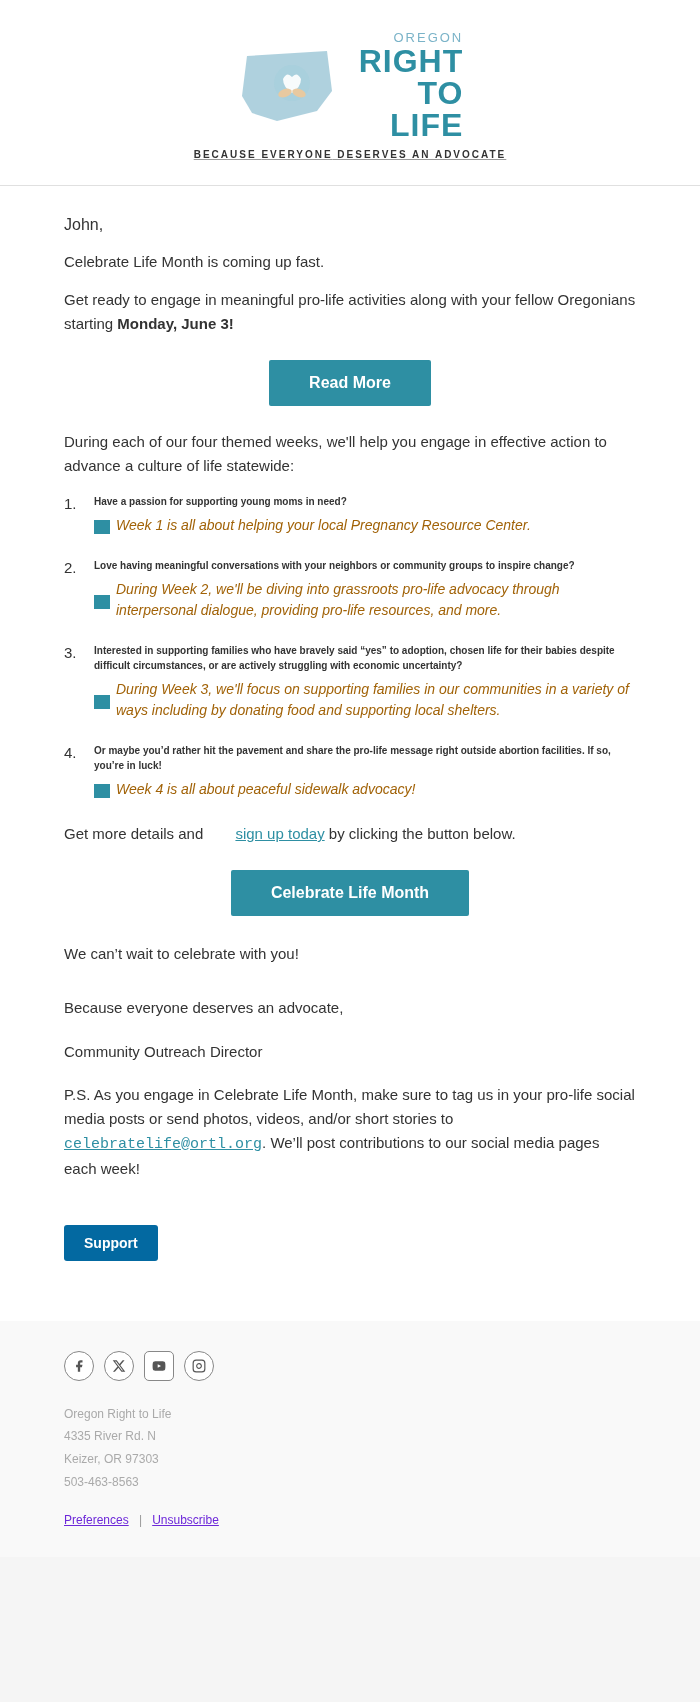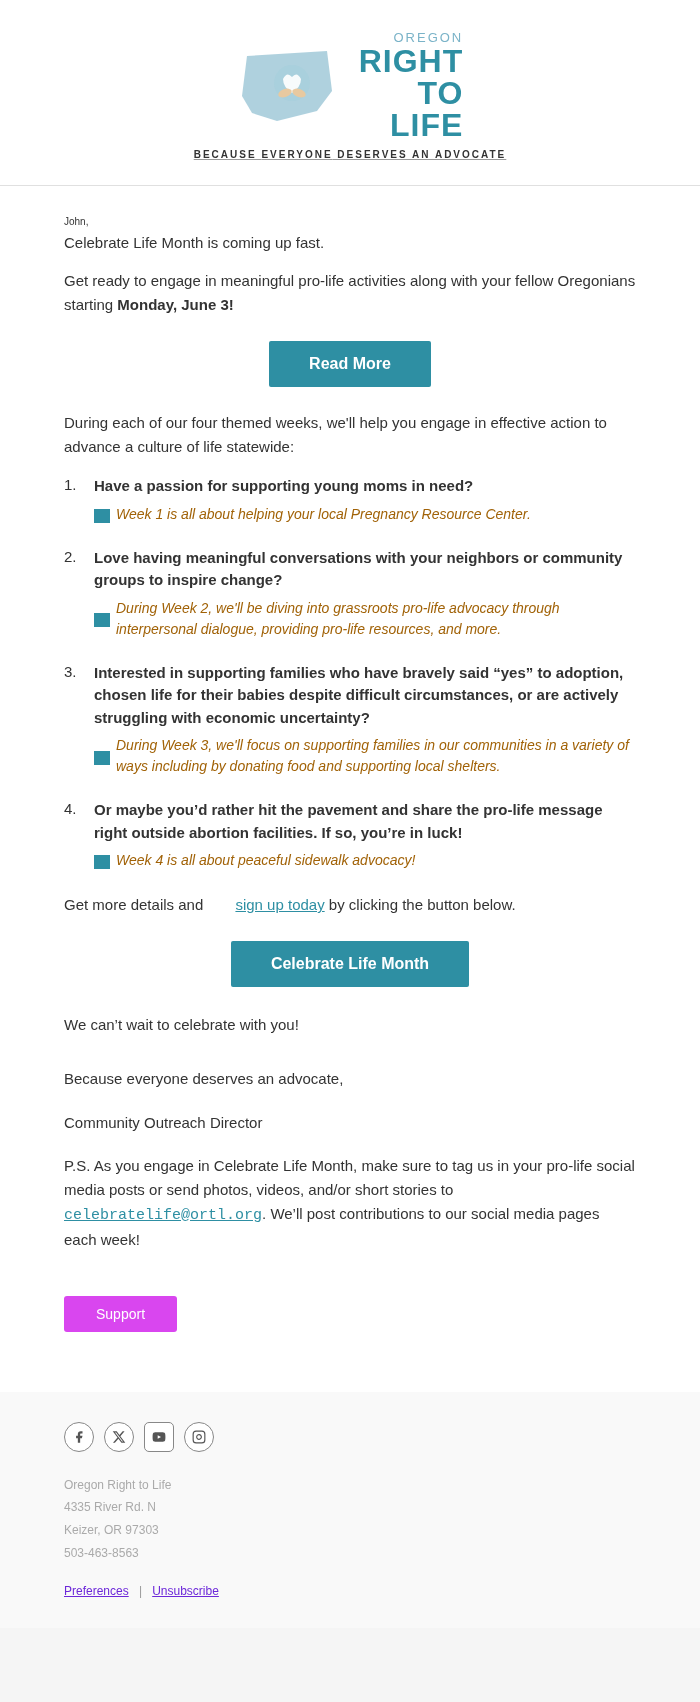--- a/index.html
+++ b/index.html
@@ -60,22 +60,22 @@
     }
     .divider {
       border: none;
       border-top: 1px solid #e0e0e0;
       margin: 0;
     }
     .body-content {
       padding: 30px 64px;
     }
     .greeting {
-      margin-bottom: 4px;
-      font-size: 10px;
+      margin-bottom: 16px;
+      font-size: 16px;
     }
     .intro-text {
       margin-bottom: 14px;
       font-size: 15px;
       line-height: 1.6;
     }
     .cta-container {
       text-align: center;
       margin: 24px 0;
     }
@@ -110,21 +110,21 @@
       font-size: 15px;
       color: #333;
       min-width: 20px;
       padding-top: 1px;
     }
     .list-content {
       flex: 1;
     }
     .list-title {
       font-weight: bold;
-      font-size: 15px;
+      font-size: 10px;
       margin-bottom: 6px;
       line-height: 1.5;
     }
     .list-detail {
       display: flex;
       align-items: center;
       gap: 6px;
       font-style: italic;
       font-size: 14px;
       line-height: 1.5;
@@ -164,25 +164,25 @@
       line-height: 1.6;
     }
     .ps-link {
       color: #2e8fa3;
       text-decoration: underline;
       font-family: Liberation Mono, monospace;
     }
     .support-btn {
       display: inline-block;
       margin-top: 20px;
-      background-color: #d946ef;
+      background-color: #0369a1;
       color: #fff;
-      padding: 10px 32px;
+      padding: 10px 20px;
       font-size: 14px;
-      font-weight: normal;
+      font-weight: bold;
       border: none;
       cursor: pointer;
       border-radius: 3px;
       text-decoration: none;
     }
     .footer {
       background: #f9f9f9;
       padding: 30px 64px 30px;
       margin-top: 30px;
     }

